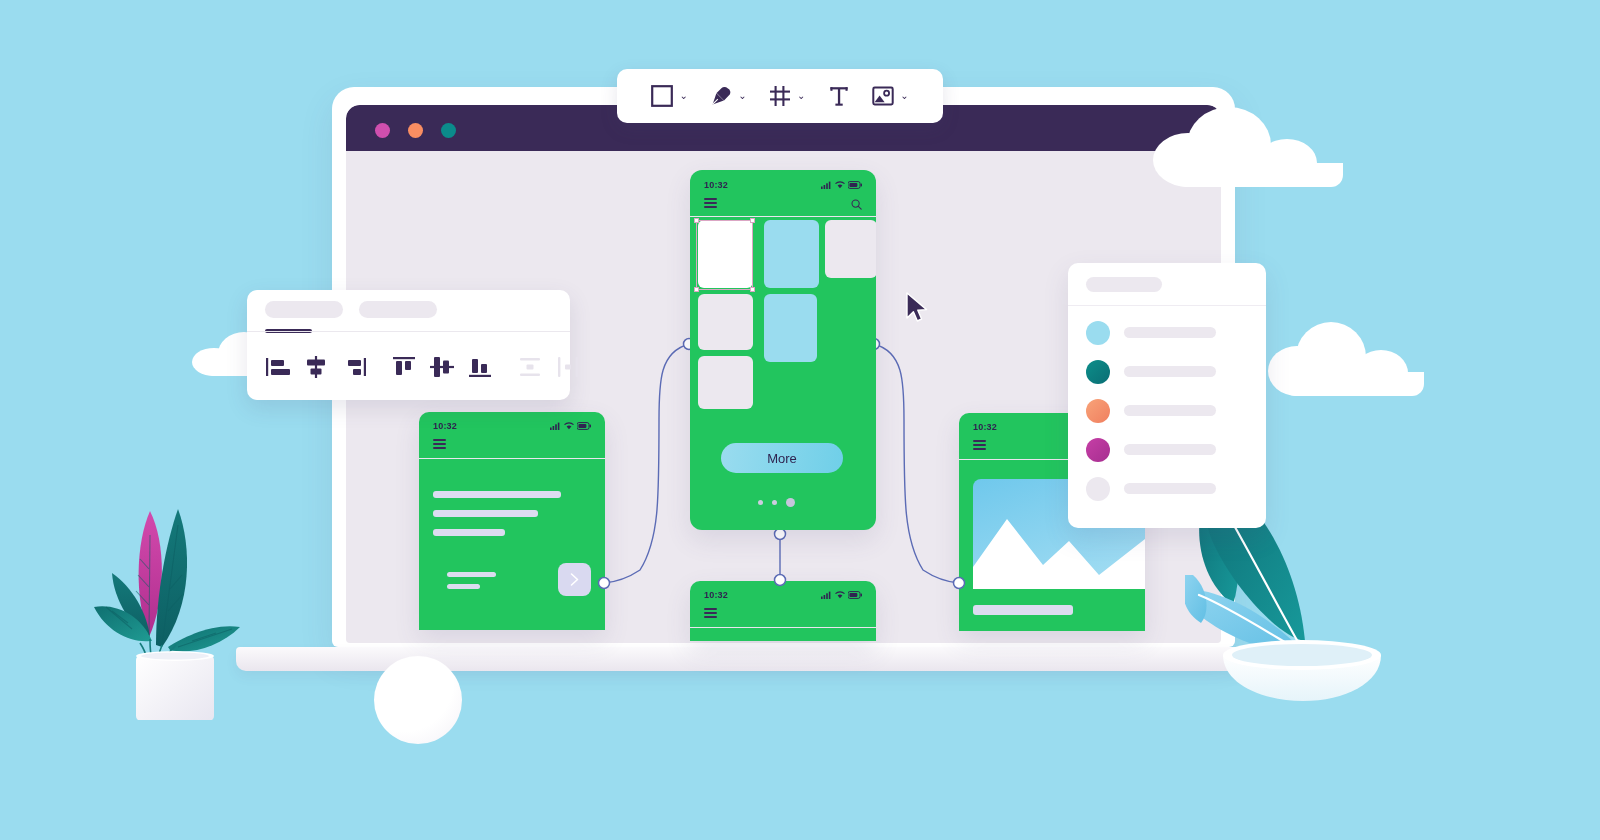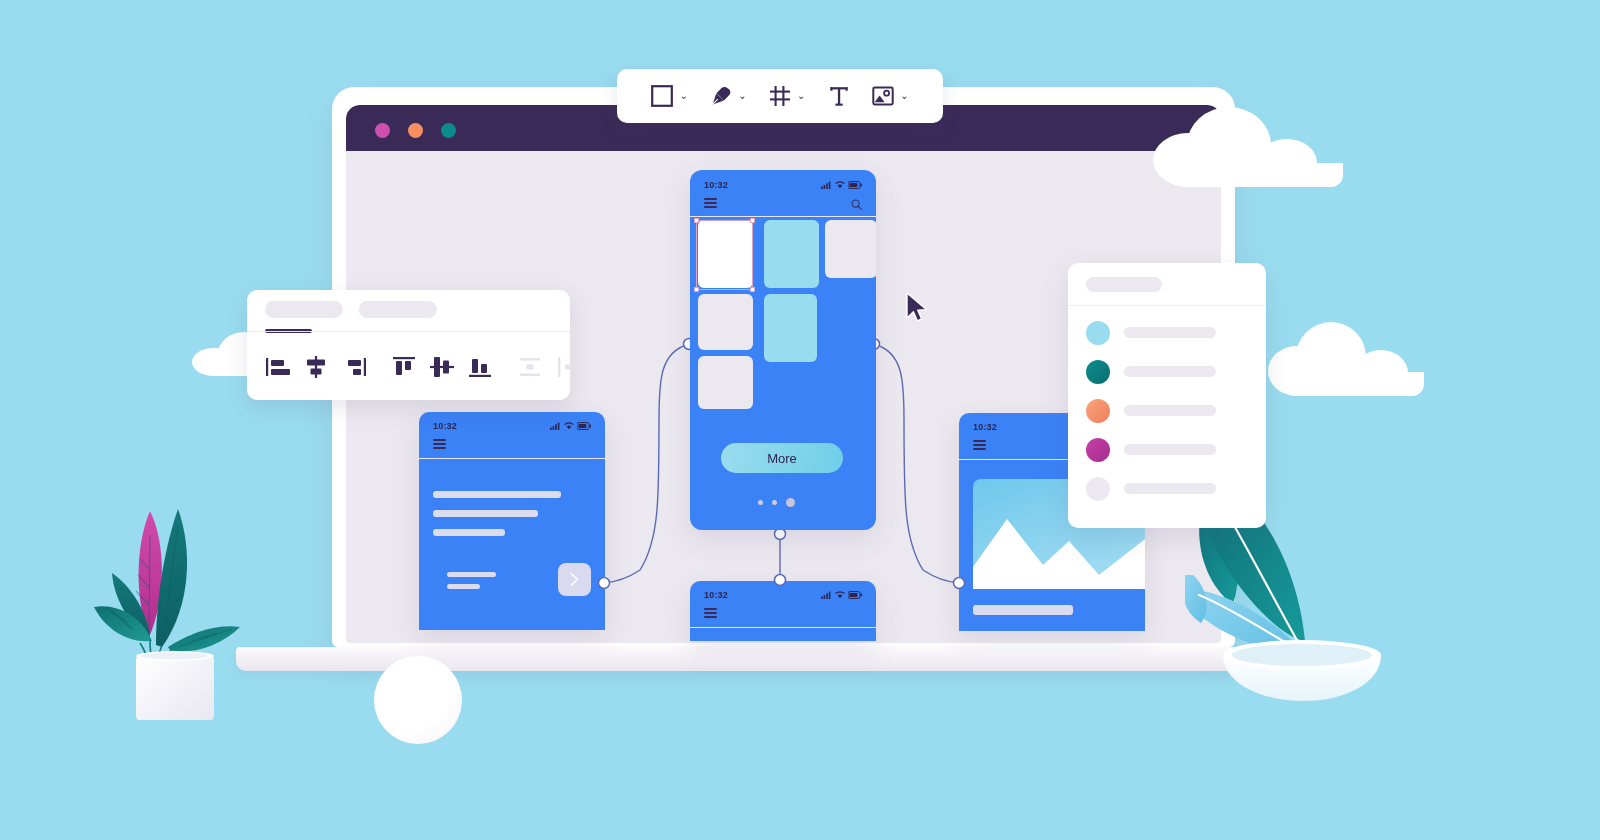--- a/index.html
+++ b/index.html
@@ -90,21 +90,21 @@
     position: absolute; left: 0; top: 48px; width: 100%; height: 62px;
     display: flex; align-items: center; padding-left: 18px; gap: 12px;
   }
   .align-group { display: flex; gap: 12px; }
   .align-btn { cursor: pointer; }
   .align-btn.disabled { opacity: 1; cursor: default; }
   .gap-lg { width: 16px; }
 
   
   .phone {
-    position: absolute; background: #3b82f6;
+    position: absolute; background: #22c55e;
     box-shadow: 0 10px 26px rgba(85,75,125,0.12);
     overflow: hidden;
   }
   .status-row {
     position: absolute; left: 0; top: 0; width: 100%;
     display: flex; align-items: center; justify-content: space-between;
   }
   .status-time { font-size: 9px; font-weight: bold; color: #2f2450; letter-spacing: .2px; }
   .status-icons { display: flex; align-items: center; gap: 3px; }
   .nav-row { position: absolute; width: 100%; display: flex; align-items: center; justify-content: space-between; }

